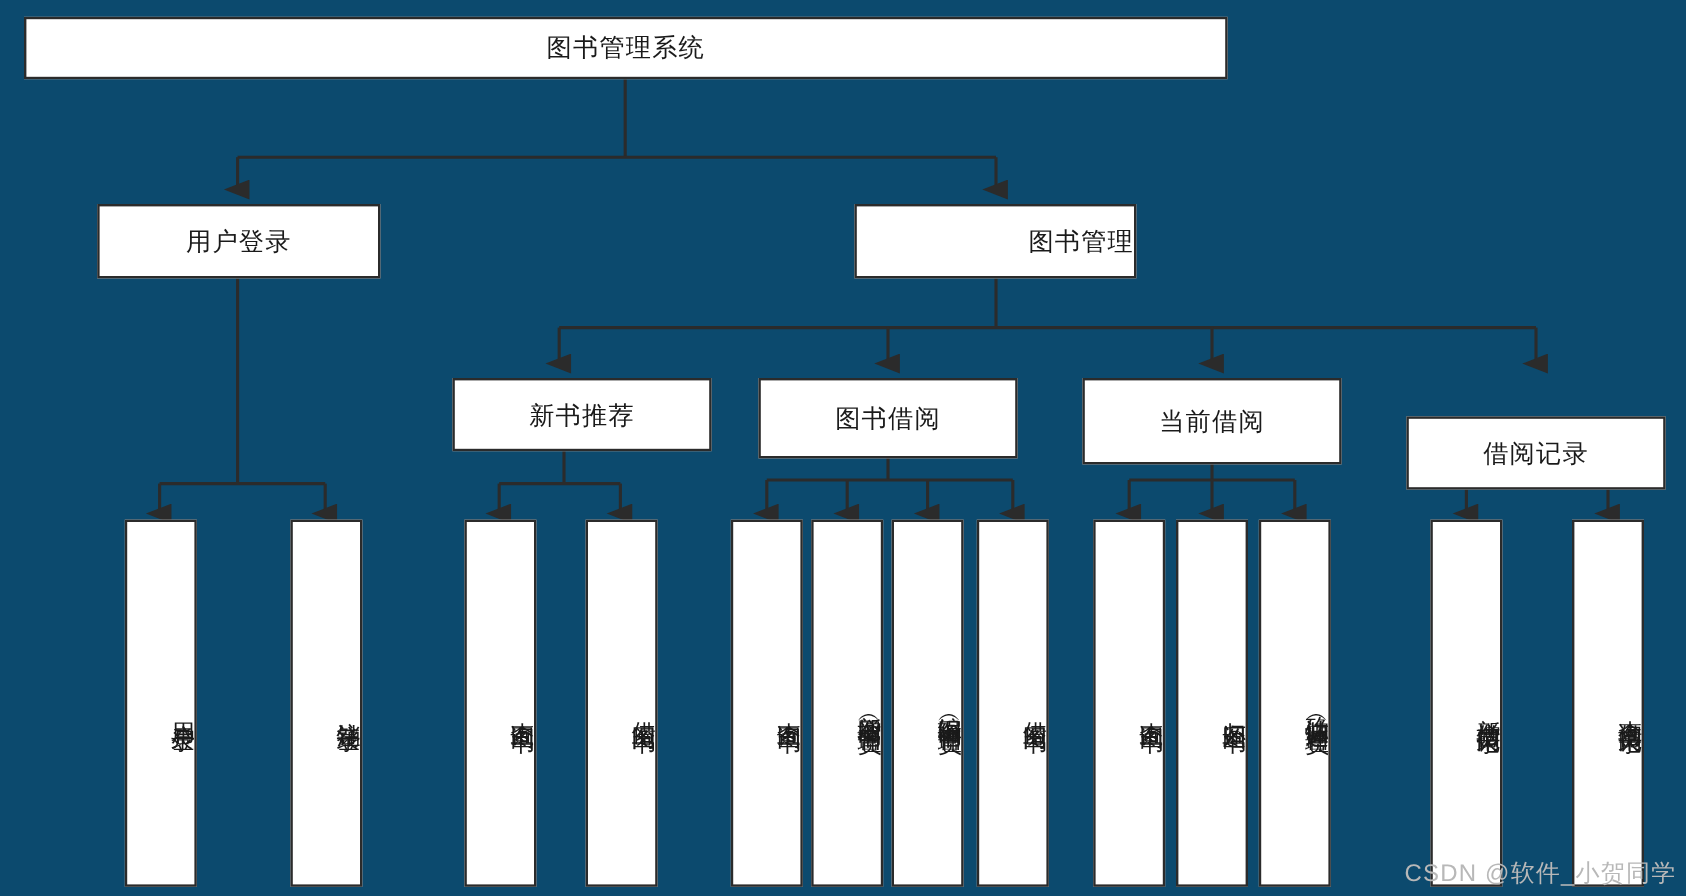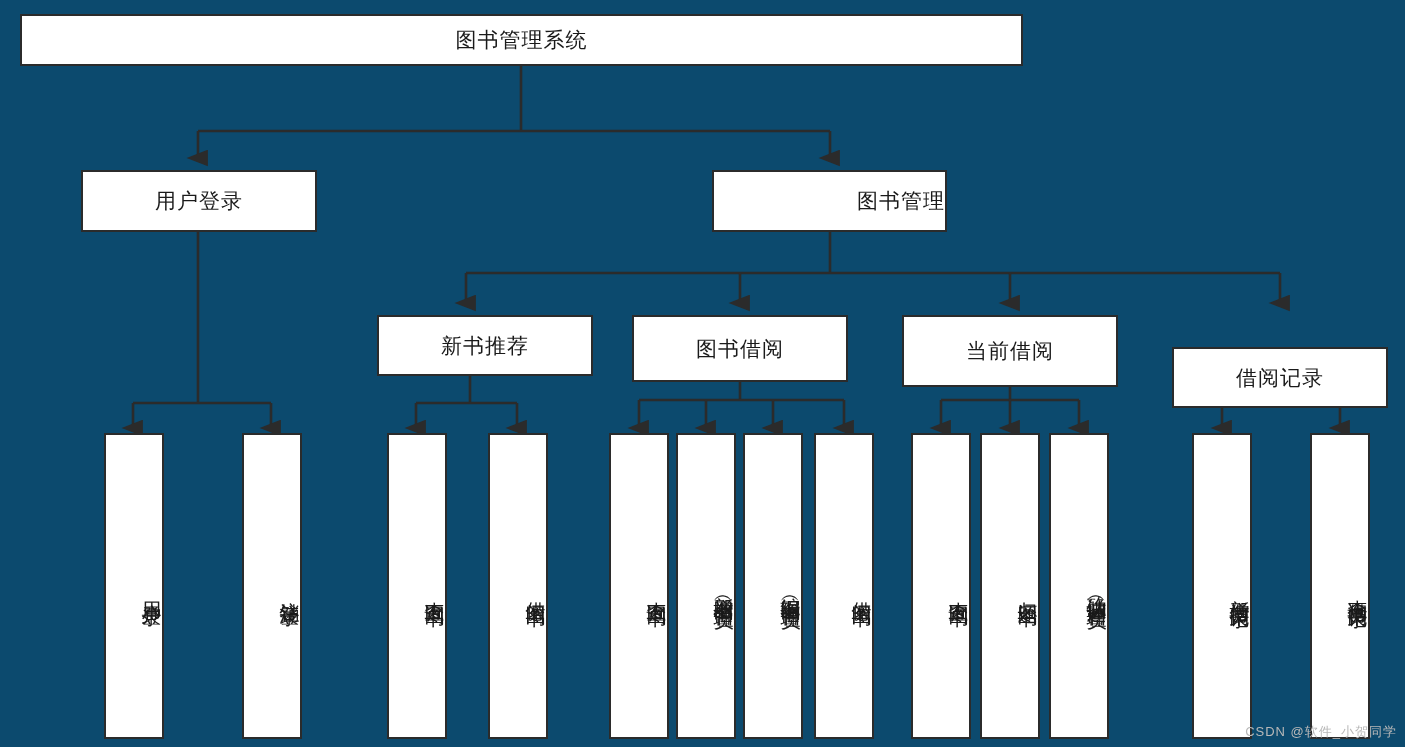--- a/index.html
+++ b/index.html
@@ -51,21 +51,21 @@
   }
   .node.vert .vtext {
     writing-mode: vertical-rl;
     text-orientation: upright;
     white-space: nowrap;
   }
   #watermark {
     position: absolute;
     right: 8px;
     bottom: 6px;
-    font-size: 13px;
+    font-size: 20px;
     color: #b8b8b8;
     letter-spacing: 1px;
     white-space: nowrap;
     font-family: "Liberation Sans", "DejaVu Sans", sans-serif;
   }
 </style>
 </head>
 <body>
 
 <div id="canvas">

